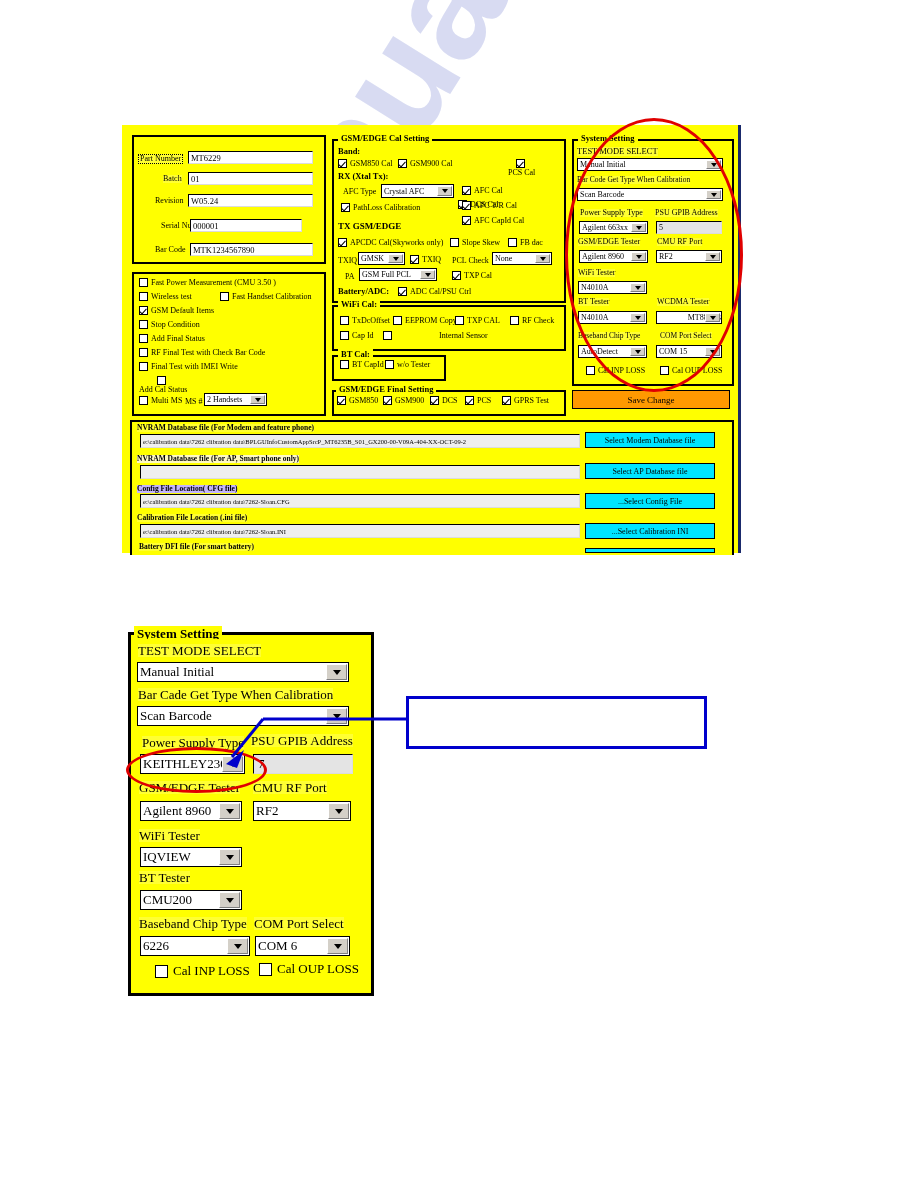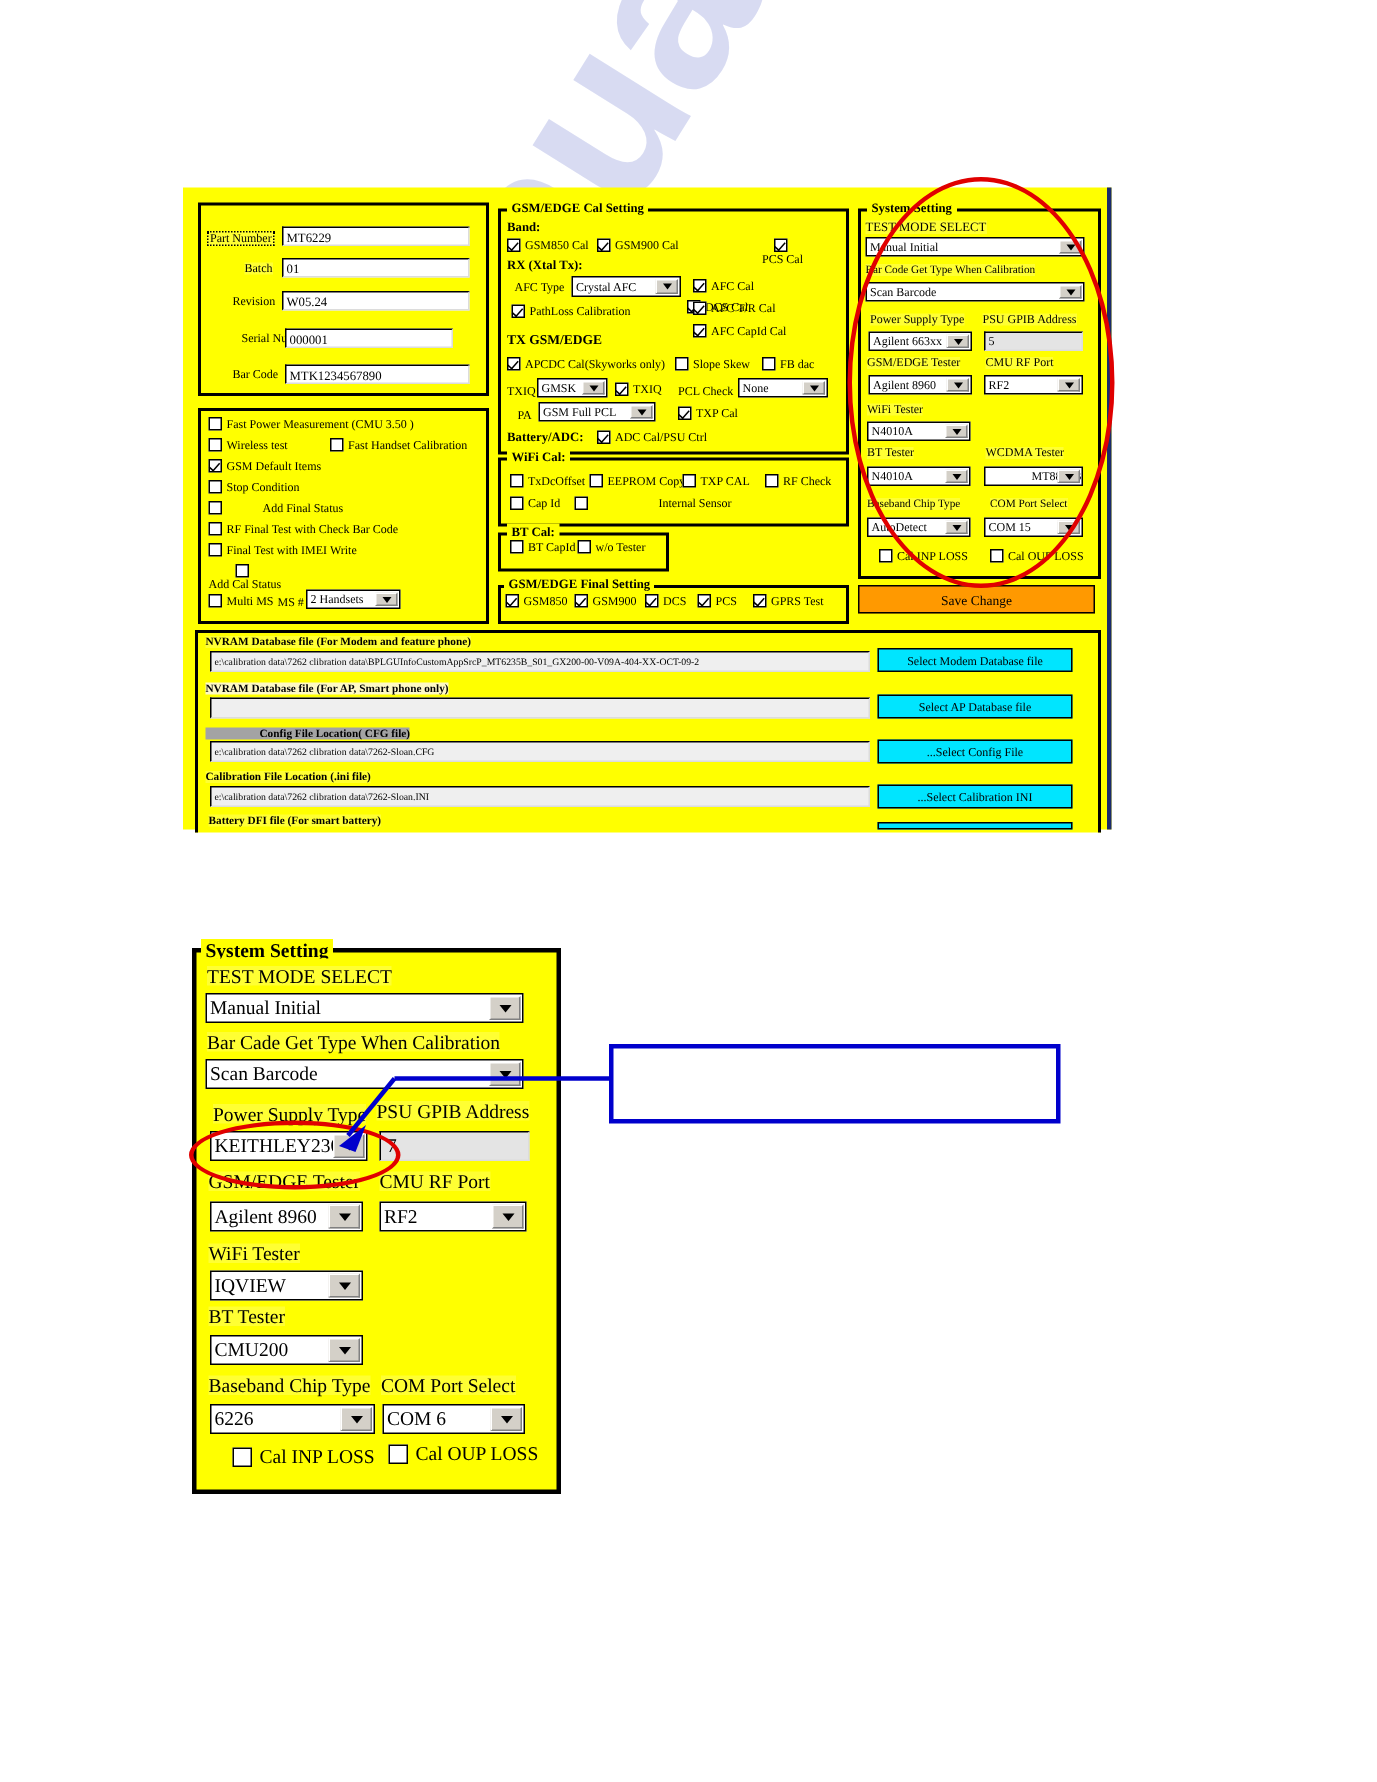--- a/index.html
+++ b/index.html
@@ -98,21 +98,21 @@
   <span>Fast Handset Calibration</span>
 </div>
 <div class="cbx on" style="left:139px;top:306px;font-size:8px;">
   <span class="bx"></span>
   <span>GSM Default Items</span>
 </div>
 <div class="cbx" style="left:139px;top:320px;font-size:8px;">
   <span class="bx"></span>
   <span>Stop Condition</span>
 </div>
-<div class="cbx" style="left:139px;top:334px;font-size:8px;gap:24px;">
+<div class="cbx" style="left:139px;top:334px;font-size:8px;">
   <span class="bx"></span>
   <span>Add Final Status</span>
 </div>
 <div class="cbx" style="left:139px;top:348px;font-size:8px;">
   <span class="bx"></span>
   <span>RF Final Test with Check Bar Code</span>
 </div>
 <div class="cbx" style="left:139px;top:362px;font-size:8px;">
   <span class="bx"></span>
   <span>Final Test with IMEI Write</span>
@@ -388,21 +388,21 @@
 <div class="grpbox" style="left:130px;top:420px;width:600px;height:133px;border-bottom:none;"></div>
 
 <div class="lbl bold" style="left:137px;top:424px;font-size:7.5px;background:#ffff33;">NVRAM Database file (For Modem and feature phone)</div>
 <div class="tbox" style="left:140px;top:434px;width:440px;height:14px;font-size:6.5px;background:#efefef;">e:\calibration data\7262 clibration data\BPLGUInfoCustomAppSrcP_MT6235B_S01_GX200-00-V09A-404-XX-OCT-09-2</div>
 <div class="cbtn" style="left:585px;top:432px;width:130px;height:16px;font-size:8px;">Select Modem Database file</div>
 
 <div class="lbl bold" style="left:137px;top:455px;font-size:7.5px;background:#fef9c3;">NVRAM Database file (For AP, Smart phone only)</div>
 <div class="tbox" style="left:140px;top:465px;width:440px;height:14px;font-size:6.5px;background:#efefef;"></div>
 <div class="cbtn" style="left:585px;top:463px;width:130px;height:16px;font-size:8px;">Select AP Database file</div>
 
-<div class="lbl bold" style="left:137px;top:485px;font-size:7.5px;background:#a3a3a3;padding-left:36px;">Config File Location( CFG file)</div>
+<div class="lbl bold" style="left:137px;top:485px;font-size:7.5px;background:#c4b5fd;">Config File Location( CFG file)</div>
 <div class="tbox" style="left:140px;top:494px;width:440px;height:14px;font-size:6.5px;background:#efefef;">e:\calibration data\7262 clibration data\7262-Sloan.CFG</div>
 <div class="cbtn" style="left:585px;top:493px;width:130px;height:16px;font-size:8px;">...Select Config File</div>
 
 <div class="lbl bold" style="left:137px;top:514px;font-size:7.5px;background:#ffff33;">Calibration File Location (.ini file)</div>
 <div class="tbox" style="left:140px;top:524px;width:440px;height:14px;font-size:6.5px;background:#efefef;">e:\calibration data\7262 clibration data\7262-Sloan.INI</div>
 <div class="cbtn" style="left:585px;top:523px;width:130px;height:16px;font-size:8px;">...Select Calibration INI</div>
 
 <div class="lbl bold" style="left:139px;top:543px;font-size:7.5px;background:#ffff33;">Battery DFI file (For smart battery)</div>
 <div class="cbtn" style="left:585px;top:548px;width:130px;height:5px;font-size:8px;"></div>
 

